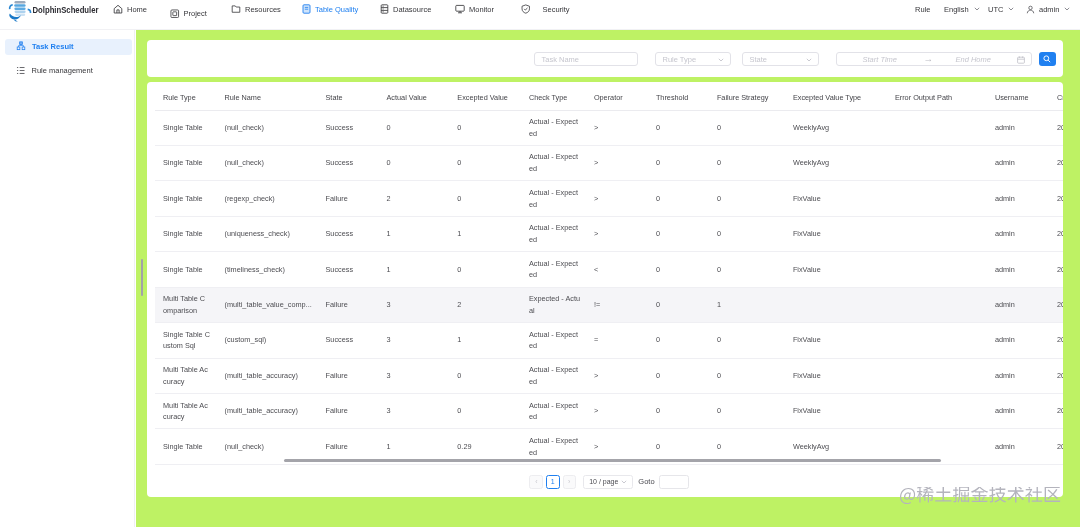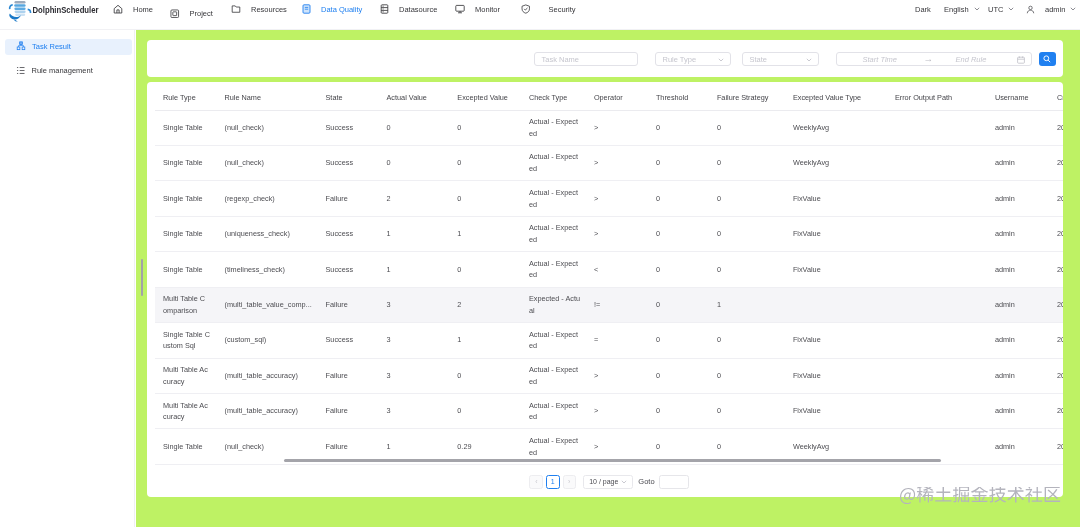--- a/index.html
+++ b/index.html
@@ -2,21 +2,21 @@
 <html><head>
 <meta charset="utf-8">
 <style>
 *{margin:0;padding:0;box-sizing:border-box;}
 html,body{width:1080px;height:527px;overflow:hidden;}
 body{font-family:"Liberation Sans",sans-serif;background:#fff;position:relative;color:#3c3c42;}
 
 #hdr{position:absolute;left:0;top:0;width:1080px;height:30px;background:#fff;border-bottom:1px solid #f1f1f4;}
 .nav{position:absolute;top:0;height:18px;display:flex;align-items:center;font-size:7.5px;color:#37373b;}
 .nav svg{display:block;}
-.nav .lbl{margin-left:10px;}
+.nav .lbl{margin-left:4px;}
 .blue{color:#2080f0 !important;}
 
 #side{position:absolute;left:0;top:30px;width:135px;height:497px;background:#fff;border-right:1px solid #efeff2;}
 #mitem1{position:absolute;left:5px;top:8.5px;width:127px;height:16.5px;background:#e8f1fd;border-radius:3px;}
 
 #content{position:absolute;left:136px;top:30px;width:944px;height:497px;background:#bef264;}
 .card{position:absolute;background:#fff;border-radius:4px;}
 #fcard{left:11px;top:10px;width:916px;height:37px;}
 #tcard{left:11px;top:52px;width:916px;height:414.6px;}
 
@@ -81,21 +81,21 @@
       </svg>
       <span class="lbl">Resources</span>
     </div>
   <div class="nav blue" style="left:302px;">
       <svg width="9" height="10" viewBox="0 0 9 10">
         <g fill="none" stroke="#2080f0" stroke-width="0.9">
           <rect x="1" y="0.8" width="7" height="8.4" rx="1" fill="#cfe4fb"></rect>
           <path d="M2.8 3.4 h3.4 M2.8 5.2 h3.4" stroke-width="0.8"></path>
         </g>
       </svg>
-      <span class="lbl">Data Quality</span>
+      <span class="lbl">Table Quality</span>
     </div>
   <div class="nav" style="left:380px;">
       <svg width="9" height="10" viewBox="0 0 9 10">
         <g fill="none" stroke="#37373b" stroke-width="0.85">
           <rect x="1.2" y="0.8" width="6.6" height="8.4" rx="0.8"></rect>
           <path d="M1.2 3.6 h6.6 M1.2 6.4 h6.6"></path>
           <path d="M2.6 2.2 h1 M2.6 5 h1 M2.6 7.8 h1" stroke-width="0.9"></path>
         </g>
       </svg>
       <span class="lbl">Datasource</span>
@@ -111,21 +111,21 @@
     </div>
   <div class="nav" style="left:521px;gap:8px;">
       <svg width="9.5" height="10" viewBox="0 0 10 10">
         <g fill="none" stroke="#37373b" stroke-width="0.85">
           <path d="M5 0.7 L8.9 2.1 V4.8 C8.9 7.2 7.3 8.7 5 9.4 C2.7 8.7 1.1 7.2 1.1 4.8 V2.1 Z"></path>
           <path d="M3.4 4.9 L4.6 6.1 L6.8 3.9" stroke-width="0.9"></path>
         </g>
       </svg>
       <span class="lbl">Security</span>
     </div>
-  <div class="nav" style="left:915px;">Dark</div>
+  <div class="nav" style="left:915px;">Rule</div>
   <div class="nav" style="left:944px;justify-content:center;">English<span style="margin-left:5px;">
         <svg width="6" height="4" viewBox="0 0 6 4">
           <path d="M0.8 0.8 L3 3 L5.2 0.8" fill="none" stroke="#808088" stroke-width="0.9"></path>
         </svg>
       </span></div>
   <div class="nav" style="left:988px;">UTC<span style="margin-left:5px;">
         <svg width="6" height="4" viewBox="0 0 6 4">
           <path d="M0.8 0.8 L3 3 L5.2 0.8" fill="none" stroke="#808088" stroke-width="0.9"></path>
         </svg>
       </span></div>
@@ -149,21 +149,21 @@
   <div id="mitem1"></div>
   <div class="nav blue" style="left:16px;top:7px;">
       <svg width="10" height="9.5" viewBox="0 0 10 10">
         <g fill="none" stroke="#2080f0" stroke-width="0.9">
           <rect x="3.6" y="0.9" width="2.8" height="2.8" fill="#77aef3" stroke="#2080f0" stroke-width="0.8"></rect>
           <rect x="1" y="6.3" width="2.8" height="2.8" stroke-width="0.8"></rect>
           <rect x="6.2" y="6.3" width="2.8" height="2.8" stroke-width="0.8"></rect>
           <path d="M5 3.7 V4.8 M2.4 6.3 V4.8 H7.6 V6.3" stroke-width="0.7"></path>
         </g>
       </svg>
-      <span class="lbl" style="margin-left:6px;">Task Result</span>
+      <span class="lbl" style="margin-left:6px;font-weight:bold;">Task Result</span>
     </div>
   <div class="nav" style="left:16px;top:31px;">
       <svg width="9.5" height="9" viewBox="0 0 10 10">
         <g fill="none" stroke="#45454a" stroke-width="0.9">
           <path d="M0.8 1.7 h1.4 M0.8 5 h1.4 M0.8 8.3 h1.4 M3.8 1.7 h5.4 M3.8 5 h5.4 M3.8 8.3 h5.4"></path>
         </g>
       </svg>
       <span class="lbl" style="margin-left:6px;">Rule management</span>
     </div>
 </div>
@@ -181,21 +181,21 @@
       </div>
     <div class="inp" style="left:594.5px;width:77px;">
         <span class="ph" style="left:7px;">State</span>
         <svg width="6" height="4" viewBox="0 0 6 4" style="position:absolute;right:6px;top:5px;">
           <path d="M0.8 0.8 L3 3 L5.2 0.8" fill="none" stroke="#c4c4cc" stroke-width="0.9"></path>
         </svg>
       </div>
     <div class="inp" style="left:688.5px;width:196px;font-style:italic;">
         <span class="ph" style="left:26px;">Start Time</span>
         <span class="ph" style="left:87px;top:-0.5px;color:#bcbcc4;font-size:9.5px;">→</span>
-        <span class="ph" style="left:119px;">End Rule</span>
+        <span class="ph" style="left:119px;">End Home</span>
         <svg width="8" height="8" viewBox="0 0 8 8" style="position:absolute;right:6px;top:3px;">
           <g fill="none" stroke="#c0c0c8" stroke-width="0.8">
             <rect x="0.6" y="1.2" width="6.8" height="6" rx="0.8"></rect>
             <path d="M2.4 0.4 V2 M5.6 0.4 V2 M0.6 3.2 H7.4"></path>
           </g>
         </svg>
       </div>
     <div style="position:absolute;left:891.5px;top:12px;width:17.5px;height:14px;background:#2080f0;border-radius:3px;">
         <svg width="8" height="8" viewBox="0 0 8 8" style="position:absolute;left:4.7px;top:3px;">
           <g fill="none" stroke="#fff" stroke-width="0.95">

